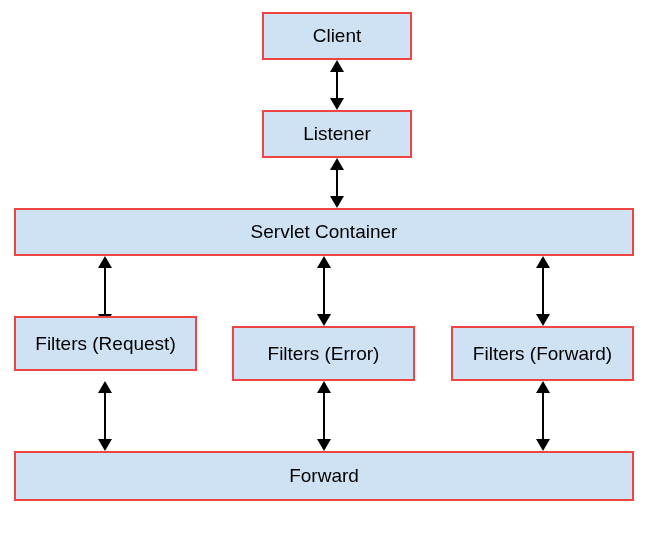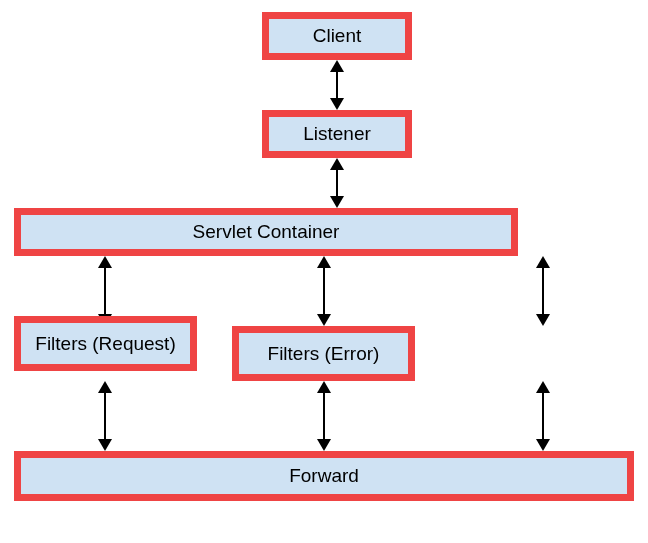--- a/index.html
+++ b/index.html
@@ -11,21 +11,21 @@
     font-family: Arial, Helvetica, sans-serif;
   }
   .stage {
     position: relative;
     width: 648px;
     height: 543px;
   }
   .box {
     position: absolute;
     background: #cfe2f3;
-    border: 7px solid #ef4444;
+    border: 2px solid #ef4444;
     box-sizing: border-box;
     display: flex;
     align-items: center;
     justify-content: center;
     font-size: 19px;
     color: #000;
     white-space: nowrap;
   }
   .arrow {
     position: absolute;
@@ -66,21 +66,21 @@
   <div class="box" style="left:262px; top:110px; width:150px; height:48px;">
     <span>Listener</span>
   </div>
 
   <div class="arrow" style="left:337px; top:158px; width:0; height:50px;">
     <div class="arrow-head-up" style="top:0;"></div>
     <div class="arrow-line-v" style="top:10px; height:30px;"></div>
     <div class="arrow-head-down" style="bottom:0;"></div>
   </div>
 
-  <div class="box" style="left:14px; top:208px; width:504px; height:48px;">
+  <div class="box" style="left:14px; top:208px; width:620px; height:48px;">
     <span>Servlet Container</span>
   </div>
 
   <div class="arrow" style="left:105px; top:256px; width:0; height:70px;">
     <div class="arrow-head-up" style="top:0;"></div>
     <div class="arrow-line-v" style="top:10px; height:50px;"></div>
     <div class="arrow-head-down" style="bottom:0;"></div>
   </div>
   <div class="arrow" style="left:324px; top:256px; width:0; height:70px;">
     <div class="arrow-head-up" style="top:0;"></div>
@@ -92,20 +92,23 @@
     <div class="arrow-line-v" style="top:10px; height:50px;"></div>
     <div class="arrow-head-down" style="bottom:0;"></div>
   </div>
 
   <div class="box" style="left:14px; top:316px; width:183px; height:55px;">
     <span>Filters (Request)</span>
   </div>
   <div class="box" style="left:232px; top:326px; width:183px; height:55px;text-align:center;">
     <span>Filters (Error)</span>
   </div>
+  <div class="box" style="left:451px; top:326px; width:183px; height:55px;">
+    <span>Filters (Forward)</span>
+  </div>
 
   <div class="arrow" style="left:105px; top:381px; width:0; height:70px;">
     <div class="arrow-head-up" style="top:0;"></div>
     <div class="arrow-line-v" style="top:10px; height:50px;"></div>
     <div class="arrow-head-down" style="bottom:0;"></div>
   </div>
   <div class="arrow" style="left:324px; top:381px; width:0; height:70px;">
     <div class="arrow-head-up" style="top:0;"></div>
     <div class="arrow-line-v" style="top:10px; height:50px;"></div>
     <div class="arrow-head-down" style="bottom:0;"></div>

